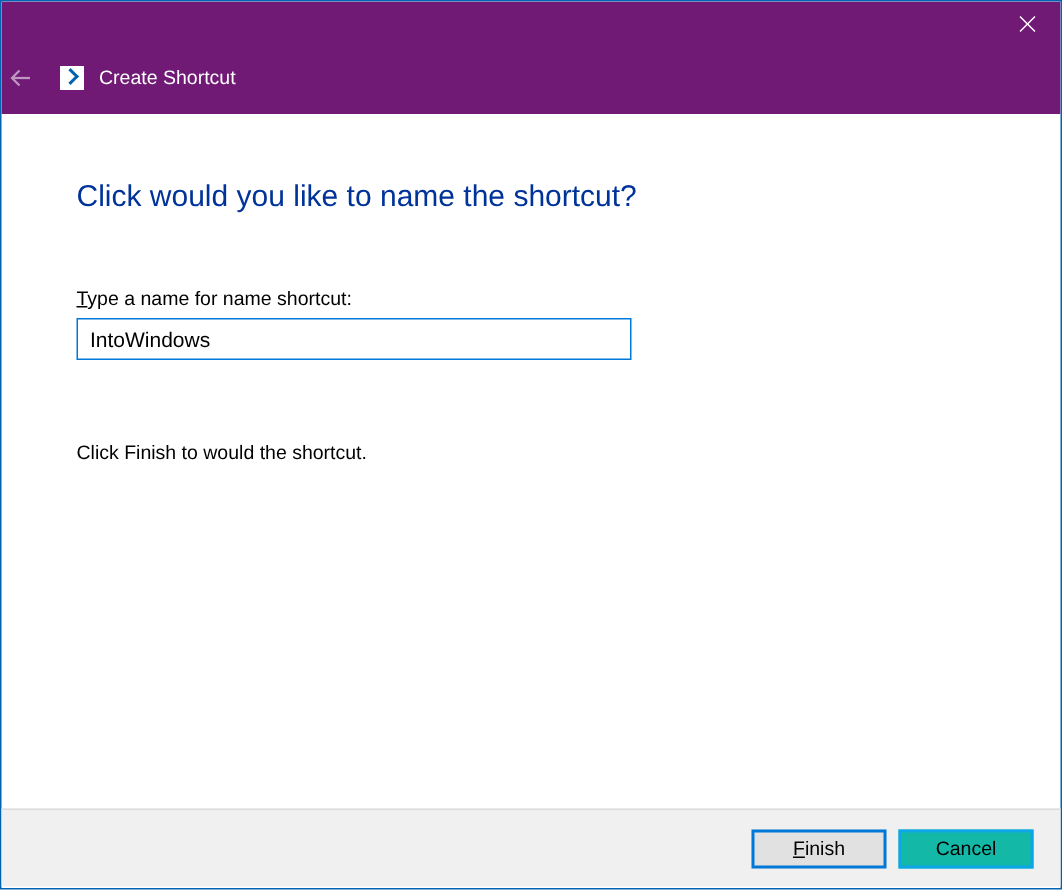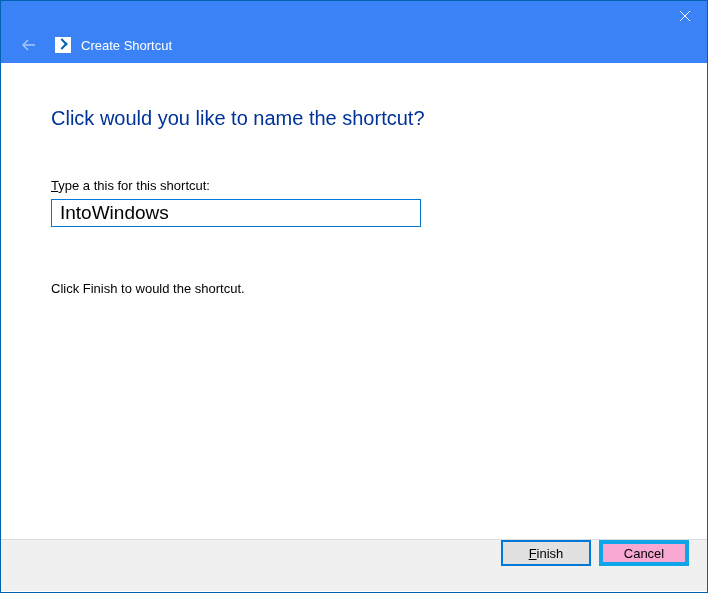--- a/index.html
+++ b/index.html
@@ -9,27 +9,27 @@
     }
     body {
       font-family: "Segoe UI", Tahoma, sans-serif;
       background: #fff;
       width: 708px;
       height: 593px;
       overflow: hidden;
       border: 1px solid #0063b1;
     }
     .titlebar {
-      background: #3b82f6;
-      height: 62px;
+      background: #701a75;
+      height: 75px;
       display: flex;
       align-items: center;
       color: #fff;
       position: relative;
-      padding-left: 16px;
+      padding-left: 1px;
     }
     .titlebar-row1 {
       position: absolute;
       top: 0;
       right: 0;
       height: 30px;
       display: flex;
     }
     .win-btn {
       width: 45px;
@@ -96,49 +96,50 @@
       margin-bottom: 6px;
     }
     .label .underline {
       text-decoration: underline;
     }
     .text-input {
       width: 370px;
       height: 28px;
       border: 1px solid #0078d7;
       padding: 0 8px;
-      font-size: 19px;
+      font-size: 14px;
       font-family: inherit;
       outline: none;
     }
     .instruction {
       font-size: 13px;
       color: #000;
       margin-top: 54px;
     }
     .footer {
       position: absolute;
       bottom: 2px;
       left: 1px;
       right: 1px;
       height: 52px;
       background: #f0f0f0;
       border-top: 1px solid #dcdcdc;
       display: flex;
+      align-items: center;
       justify-content: flex-end;
       padding-right: 18px;
       gap: 8px;
     }
     .btn {
       width: 90px;
       height: 26px;
       font-size: 13px;
       font-family: inherit;
-      background: #f9a8d4;
-      border: 4px solid #0ea5e9;
+      background: #14b8a6;
+      border: 2px solid #0ea5e9;
       cursor: default;
     }
     .btn.primary {
       border: 2px solid #0078d7;
       background: #e1e1e1;
     }
     .btn .underline {
       text-decoration: underline;
     }
   </style>
@@ -160,21 +161,21 @@
       <polyline points="9,5 4,10 9,15" fill="none" stroke="#fff" stroke-width="1.5"></polyline>
     </svg>
   </div>
   <div class="wizard-icon"></div>
   <div class="wizard-title">Create Shortcut</div>
 </div>
 
 <div class="content">
   <h1 class="heading">Click would you like to name the shortcut?</h1>
 
-  <div class="label"><span class="underline">T</span><span>ype a this for this shortcut:</span></div>
+  <div class="label"><span class="underline">T</span><span>ype a name for name shortcut:</span></div>
 
   <input type="text" class="text-input" value="IntoWindows" style="">
 
   <div class="instruction">Click Finish to would the shortcut.</div>
 </div>
 
 <div class="footer">
   <button class="btn primary"><span class="underline">F</span><span>inish</span></button>
   <button class="btn">Cancel</button>
 </div>

